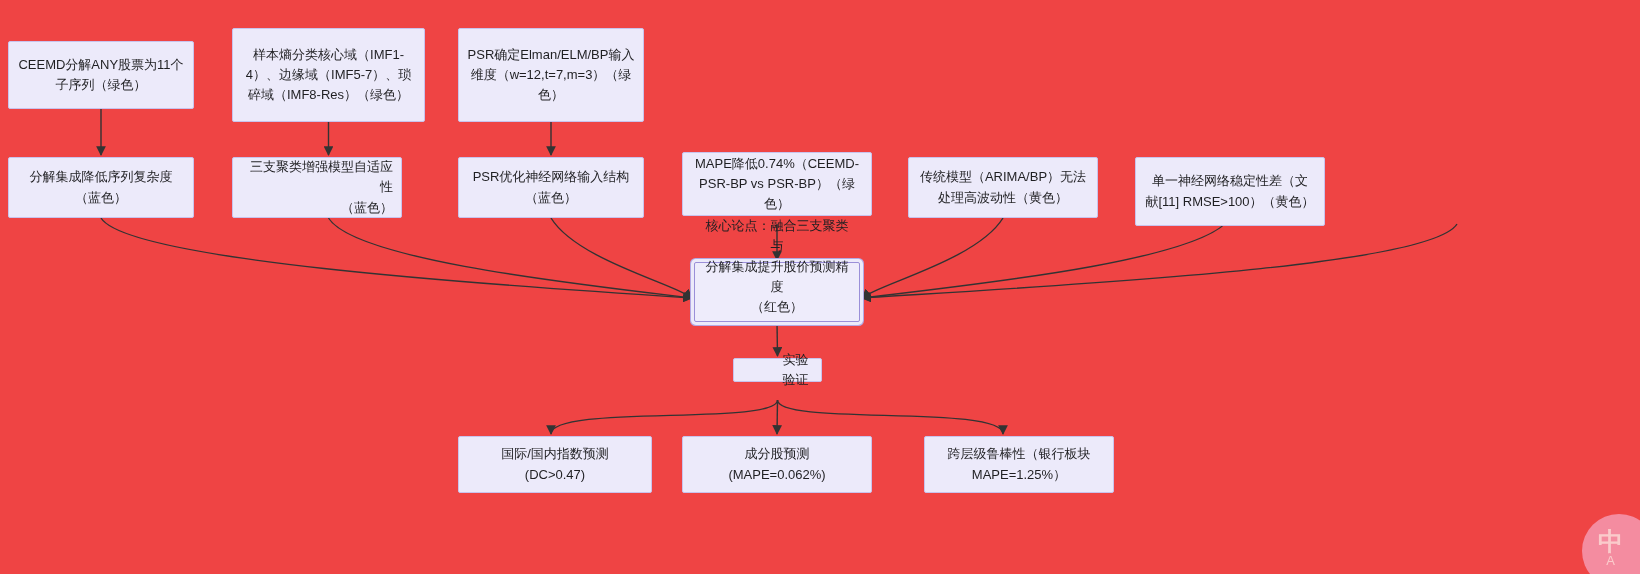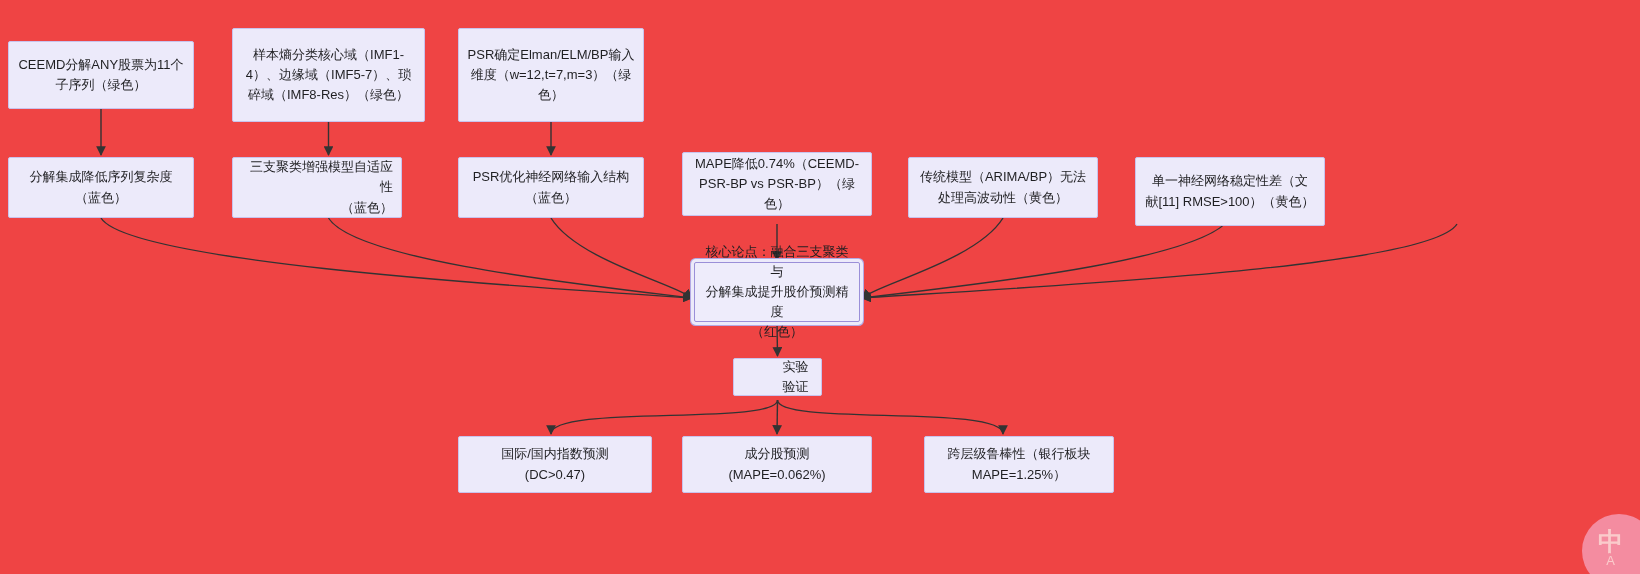--- a/index.html
+++ b/index.html
@@ -39,20 +39,21 @@
     color: #1f1f22;
     font-size: 13px;
     line-height: 1.55;
     padding: 4px 8px;
     z-index: 2;
   }
   .node.core {
     border: 1px solid #9A8FD8;
     box-shadow: 0 0 0 3px #ECEAFA, 0 0 0 4px #B3A9E4;
     background: #EEECFB;
+    align-items: flex-end;
   }
   .node .txt {
     display: block;
     width: 100%;
     white-space: pre-line;
   }
   #watermark {
     position: absolute;
     right: -16px;
     bottom: -14px;
@@ -148,21 +149,21 @@
   </div>
   <div class="node" style="left: 1135px; top: 157px; width: 190px; height: 69px;">
     <span class="txt">单一神经网络稳定性差（文
 献[11] RMSE&gt;100）（黄色）</span>
   </div>
   <div class="node core" style="left: 694px; top: 262px; width: 166px; height: 60px;">
     <span class="txt">核心论点：融合三支聚类与
 分解集成提升股价预测精度
 （红色）</span>
   </div>
-  <div class="node" style="left: 733px; top: 358px; width: 89px; height: 38px; padding-left: 44px;">
+  <div class="node" style="left: 733px; top: 358px; width: 89px; height: 24px; padding-left: 44px;">
     <span class="txt">实验验证</span>
   </div>
   <div class="node" style="left: 458px; top: 436px; width: 194px; height: 57px;">
     <span class="txt">国际/国内指数预测
 (DC&gt;0.47)</span>
   </div>
   <div class="node" style="left: 682px; top: 436px; width: 190px; height: 57px;">
     <span class="txt">成分股预测
 (MAPE=0.062%)</span>
   </div>

